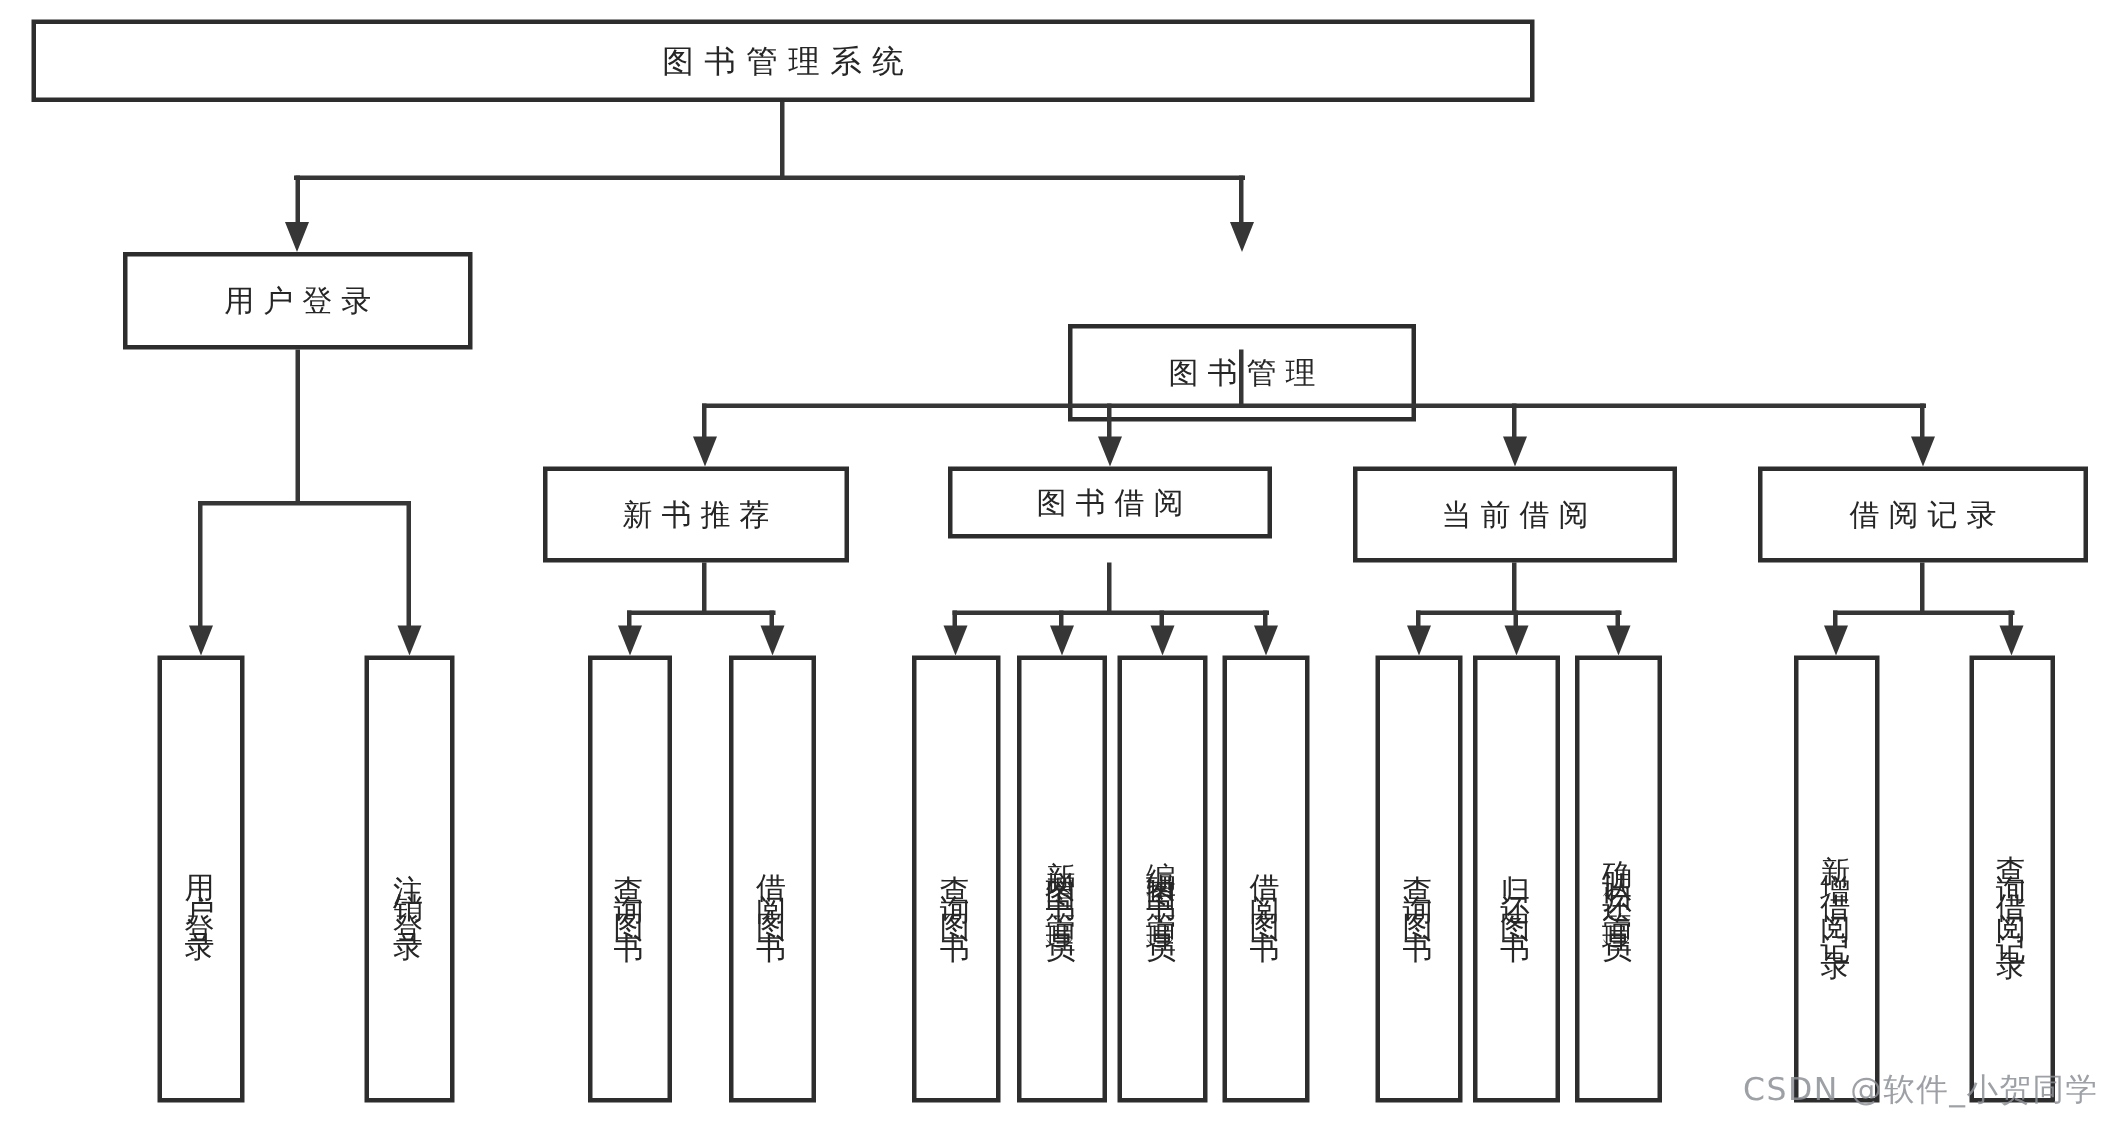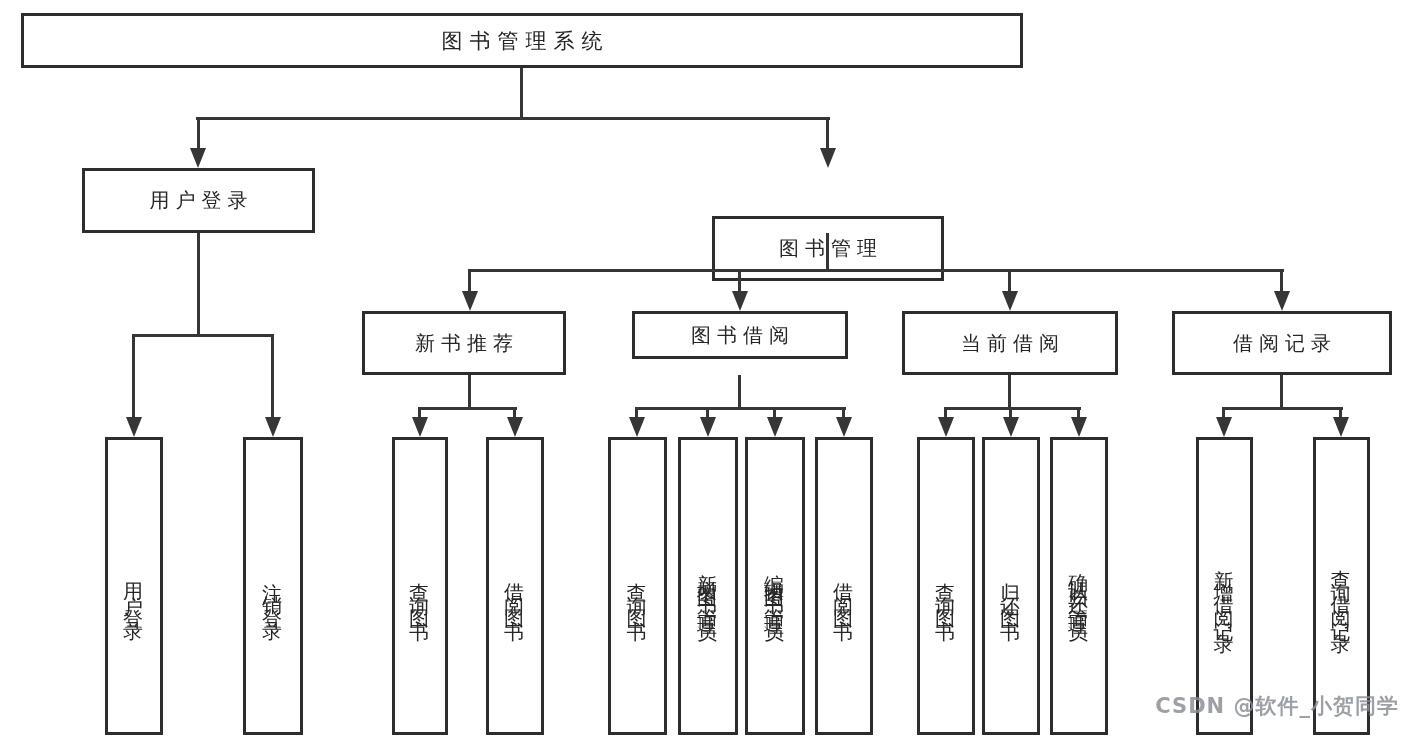--- a/index.html
+++ b/index.html
@@ -25,22 +25,22 @@
   }
   .vtext.tight{letter-spacing:7px;margin-bottom:-7px;}
   .vline{position:absolute;width:3px;background:var(--line);}
   .hline{position:absolute;height:3px;background:var(--line);}
   .arrow{
     position:absolute;width:0;height:0;
     border-left:8px solid transparent;border-right:8px solid transparent;
     border-top:20px solid var(--line);
   }
   .watermark{
-    position:absolute;top:692px;right:6px;z-index:20;
-    font-size:21px;color:rgba(140,144,150,0.85);letter-spacing:1px;white-space:nowrap;font-weight:bold;
+    position:absolute;top:712px;right:6px;z-index:20;
+    font-size:21px;color:rgba(140,144,150,0.85);letter-spacing:1px;white-space:nowrap;
   }
 </style>
 </head>
 <body>
 
 <div class="canvas">
 
   <div class="node root-node" style="left:21px;top:13px;width:1002px;height:55px;">
     <span>图书管理系统</span>
   </div>

